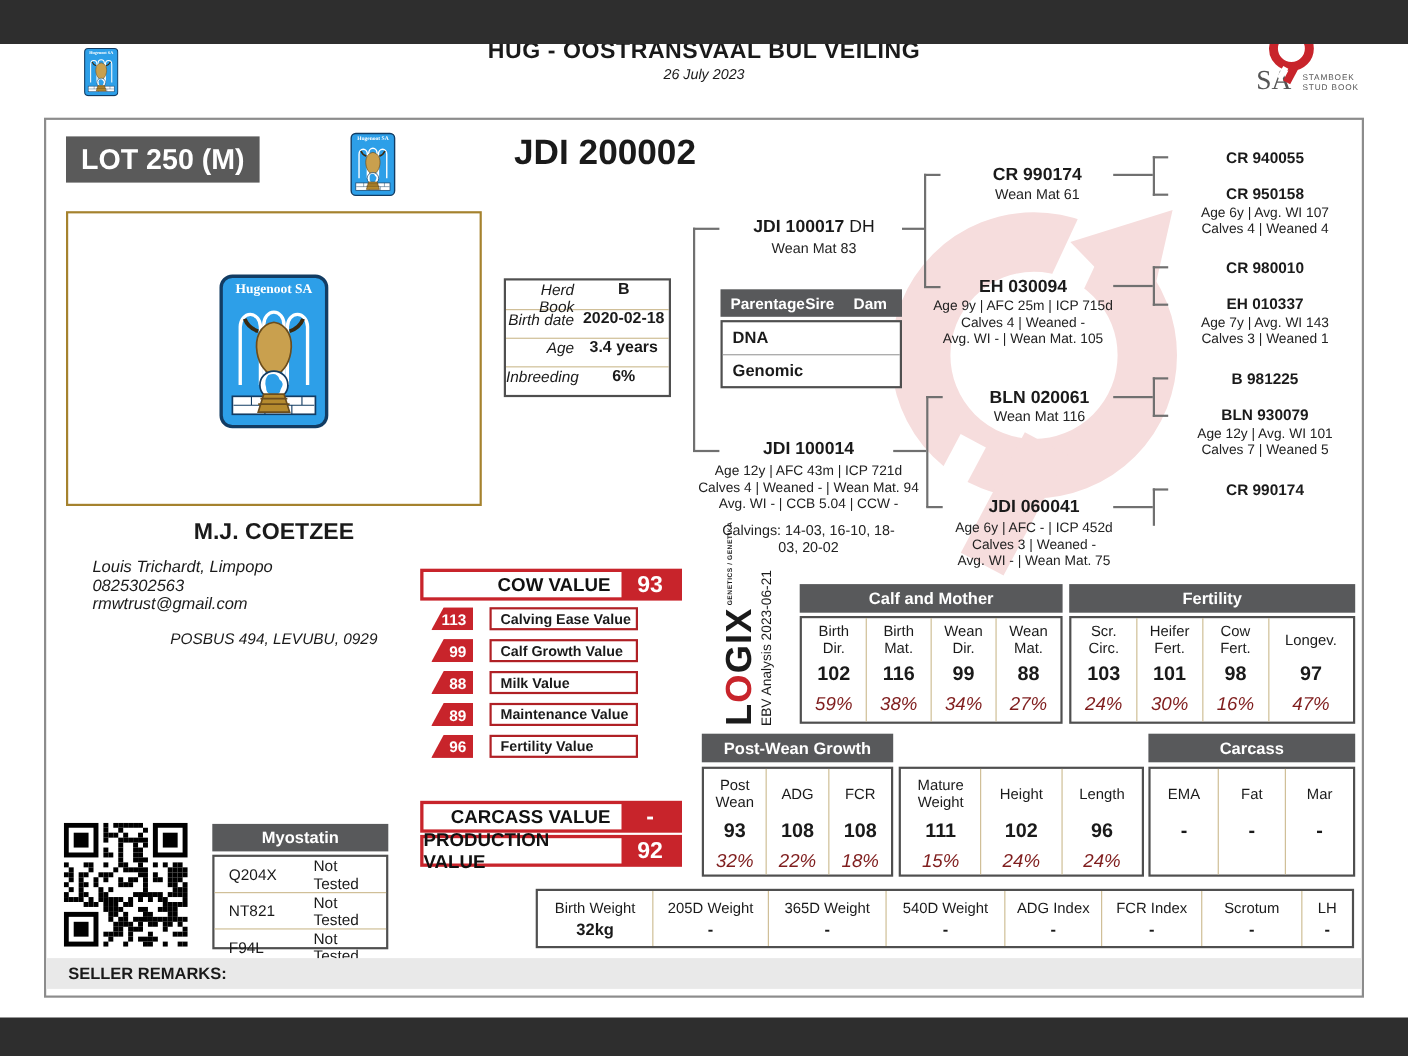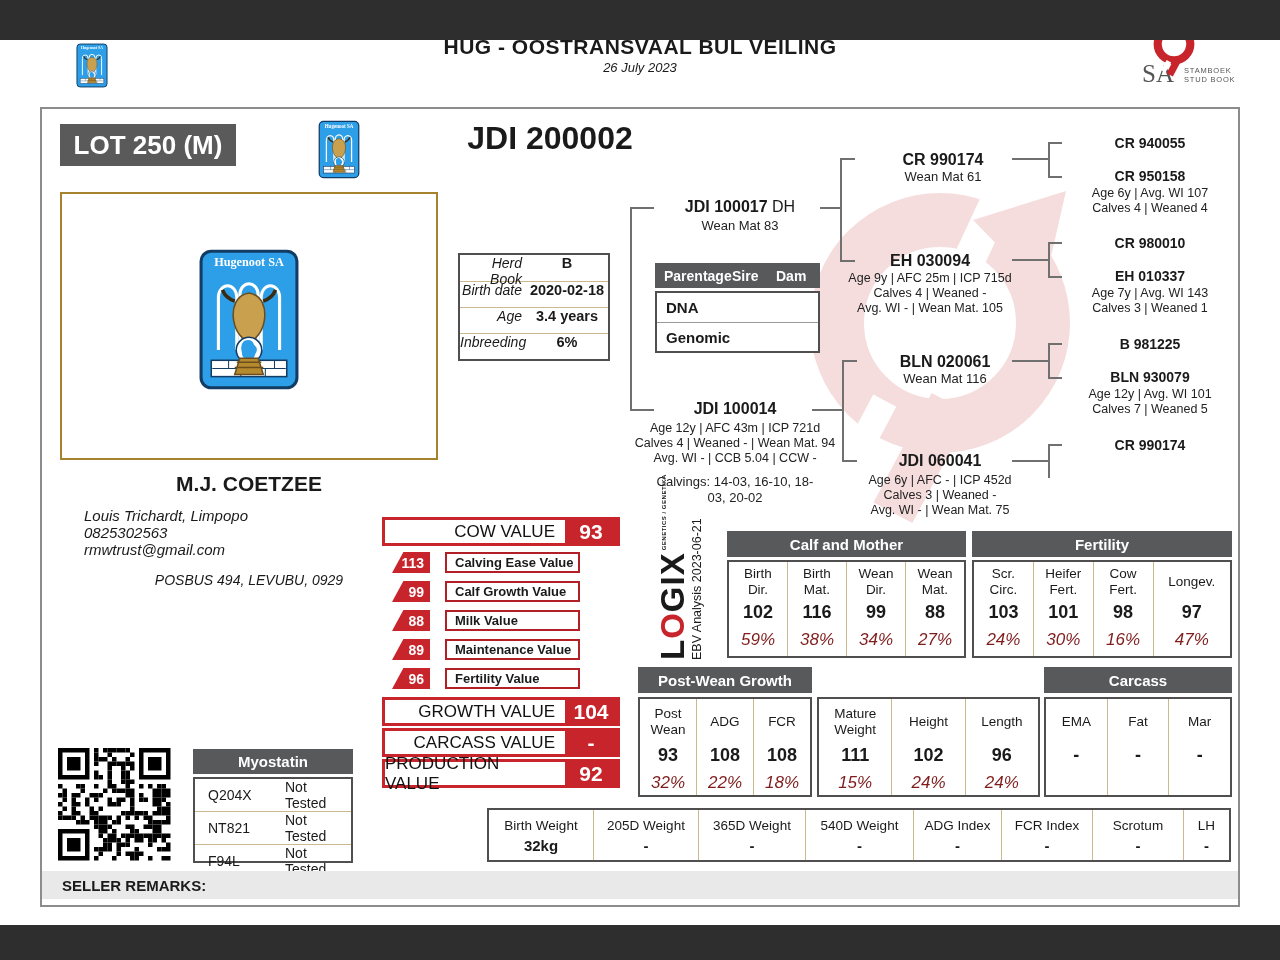--- a/index.html
+++ b/index.html
@@ -24,21 +24,21 @@
   .info-label{width:66px;text-align:right;font-style:italic;font-size:14px;padding-right:4px}
   .info-value{flex:1;text-align:center;font-weight:bold;font-size:14.5px}
   
   .par-head{display:flex;align-items:center;font-size:14px}
   .par-body{border:2px solid #4f4f4f;background:#fff}
   .par-row{height:29px;display:flex;align-items:center;font-weight:bold;font-size:15px;padding-left:9px;border-top:1px solid #9a9a9a}
   .par-row:first-child{border-top:none}
   
   .valbar{background:#c8242b;display:flex;padding:3px}
   .valbar-label{background:#fff;width:180px;display:flex;align-items:center;justify-content:flex-end;
-                padding-right:10px;font-weight:normal;font-size:17px;color:#111}
+                padding-right:10px;font-weight:bold;font-size:17px;color:#111}
   .valbar-num{flex:1;display:flex;align-items:center;justify-content:center;color:#fff;font-weight:bold;font-size:21px}
   .subrow{display:flex}
   .subnum{width:38px;background:#c8242b;clip-path:polygon(30% 0,100% 0,100% 100%,0 100%);
           color:#fff;font-weight:bold;font-size:14px;display:flex;align-items:center;justify-content:flex-end;padding-right:6px}
   .sublabel{margin-left:15px;flex:1;border:2px solid #b02025;background:#fff;display:flex;align-items:center;
             padding-left:8px;font-weight:bold;font-size:13px}
   
   .stat-body{border:2px solid #4f4f4f;background:#fff;display:flex}
   .stat-col{flex:1;display:flex;flex-direction:column;align-items:center;border-left:1px solid #cbb98d}
   .stat-col:first-child{border-left:none}
@@ -266,26 +266,20 @@
     <div class="subnum">89</div>
     <div class="sublabel">
         <span>Maintenance Value</span>
       </div>
   </div>
   <div class="abs subrow" style="left:392px;top:668px;width:188px;height:21px">
     <div class="subnum">96</div>
     <div class="sublabel">
         <span>Fertility Value</span>
       </div>
-  </div>
-  <div class="abs valbar" style="left:382px;top:697px;width:238px;height:29px">
-    <div class="valbar-label">
-        <span>GROWTH VALUE</span>
-      </div>
-    <div class="valbar-num">104</div>
   </div>
   <div class="abs valbar" style="left:382px;top:728px;width:238px;height:29px">
     <div class="valbar-label">
         <span>CARCASS VALUE</span>
       </div>
     <div class="valbar-num">-</div>
   </div>
   <div class="abs valbar" style="left:382px;top:759px;width:238px;height:29px">
     <div class="valbar-label">
         <span>PRODUCTION VALUE</span>

